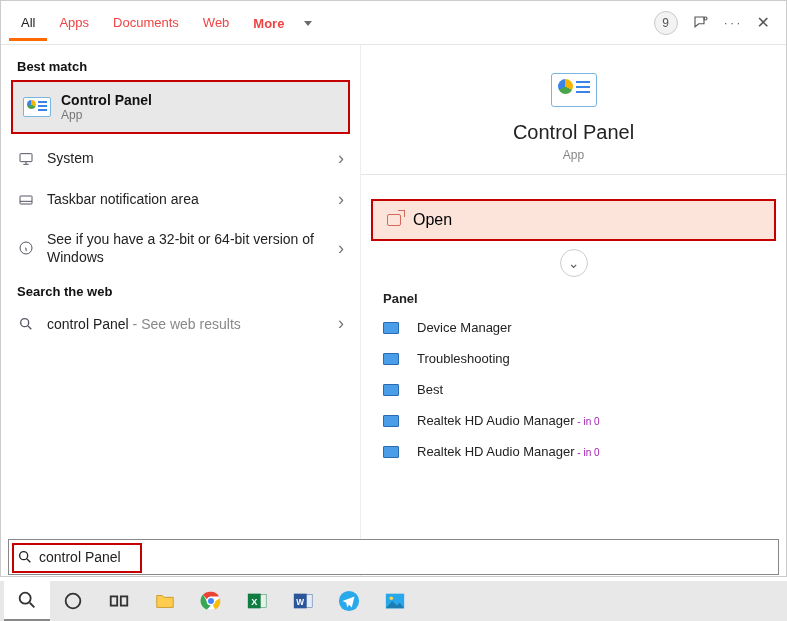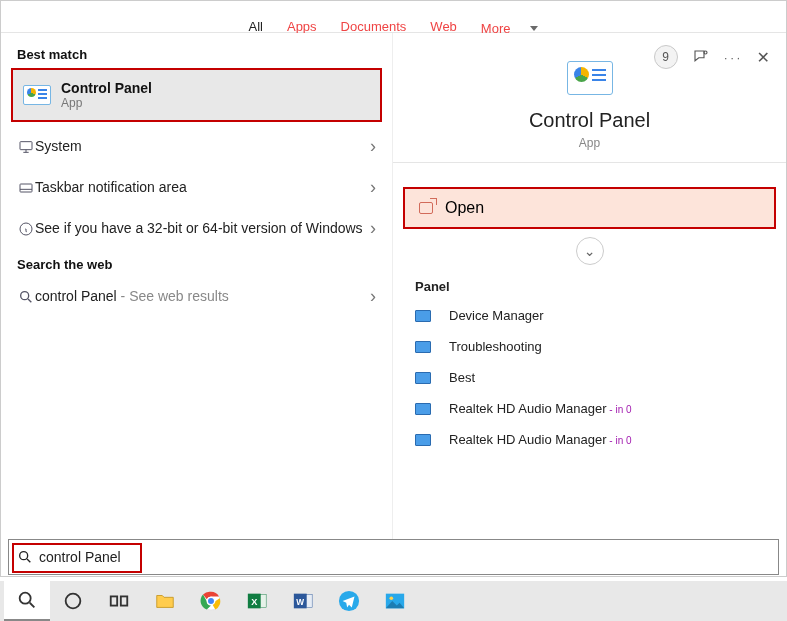--- a/index.html
+++ b/index.html
@@ -1,40 +1,40 @@
 <!DOCTYPE html>
 <html><head>
 <meta charset="utf-8">
 <style>
   * { box-sizing: border-box; margin: 0; padding: 0; font-family: "Segoe UI", Arial, sans-serif; }
   body { width: 787px; height: 621px; background: #fff; position: relative; overflow: hidden; }
   .window { position: absolute; top: 0; left: 0; width: 787px; height: 577px; background: #fff; border: 1px solid #ccc; }
-  .topbar { display:flex; align-items:center; height: 32px; padding: 8px 8px; border-bottom: 1px solid #e5e5e5; flex-direction: column; }
+  .topbar { display:flex; align-items:center; height: 44px; padding: 0 8px; border-bottom: 1px solid #e5e5e5; }
   .tabs { display:flex; gap: 0; }
   .tab { padding: 10px 12px 8px; font-size: 13px; color: #ef4444; cursor: pointer; }
   .tab.active { color: #222; border-bottom: 3px solid #ff6a00; }
-  .more-tab { display:flex; align-items:center; gap:20px; }
+  .more-tab { display:flex; align-items:center; gap:20px;font-weight:bold; }
   .chev-down { width:0;height:0;border-left:4px solid transparent;border-right:4px solid transparent;border-top:5px solid #6a6a6a;display:inline-block; }
   .topright { margin-left:auto; display:flex; align-items:center; gap:14px; padding-right:8px;}
   .badge { width:24px;height:24px;border:1px solid #c9c9c9;border-radius:50%;display:flex;align-items:center;justify-content:center;font-size:12px;color:#555;background:#f3f3f3;}
   .icon { width:18px;height:18px;display:inline-flex;align-items:center;justify-content:center;color:#555;}
   .dots { letter-spacing:2px; font-size:13px; color:#666; }
   .close-x { font-size:16px;color:#555;}
   .body { display:flex; height: calc(100% - 44px);}
-  .left { width:392px; padding: 6px 0 0 0; background:#fff; border-right:1px solid #eee;}
+  .left { width:360px; padding: 6px 0 0 0; background:#fff; border-right:1px solid #eee;}
   .section { padding: 8px 16px 4px; font-size: 13px; font-weight:600; color:#111;}
   .result { display:flex; align-items:center; padding: 8px 12px; gap:10px; }
   .best { background:#e8e8e8; border: 2px solid #c40000; margin: 2px 10px 4px 10px; padding:10px;}
   .cp-icon { width:28px;height:20px;background:#fff;border:1px solid #77b6e4;position:relative;border-radius:2px;}
   .cp-icon::before{content:"";position:absolute;left:3px;top:2px;width:9px;height:9px;border-radius:50%;background:conic-gradient(#f5b400 0 120deg,#4aa54a 120deg 240deg,#3a84e8 240deg 360deg);}
   .cp-icon::after{content:"";position:absolute;right:3px;top:3px;width:9px;height:2px;background:#3a84e8;box-shadow:0 4px 0 #3a84e8,0 8px 0 #3a84e8;}
   .result-text { display:flex; flex-direction:column; }
   .rt-title { font-size: 14px; font-weight:600; color:#111;}
   .rt-sub { font-size: 12px; color:#777; }
-  .row { display:flex; align-items:center; padding:10px 16px; }
+  .row { display:flex; align-items:center; padding:10px 16px; gap:12px; }
   .row-title { font-size: 14px; color:#222; flex:1; line-height:1.3;}
   .chev-right { color:#777; font-size:18px;}
   .small-icon { width:18px;height:18px;display:inline-flex;align-items:center;justify-content:center;}
   .right { flex:1; padding: 0; }
   .preview { padding: 28px 0 12px; text-align:center; }
   .cp-icon-lg { width:46px;height:34px;background:#fff;border:1px solid #77b6e4;border-radius:3px;margin:0 auto 14px;position:relative;}
   .cp-icon-lg::before{content:"";position:absolute;left:6px;top:5px;width:15px;height:15px;border-radius:50%;background:conic-gradient(#f5b400 0 120deg,#4aa54a 120deg 240deg,#3a84e8 240deg 360deg);}
   .cp-icon-lg::after{content:"";position:absolute;right:6px;top:7px;width:14px;height:2px;background:#3a84e8;box-shadow:0 5px 0 #3a84e8,0 10px 0 #3a84e8;}
   .prev-title { font-size: 20px; color:#222; margin-bottom:4px;}
   .prev-sub { font-size:12px; color:#888;}

